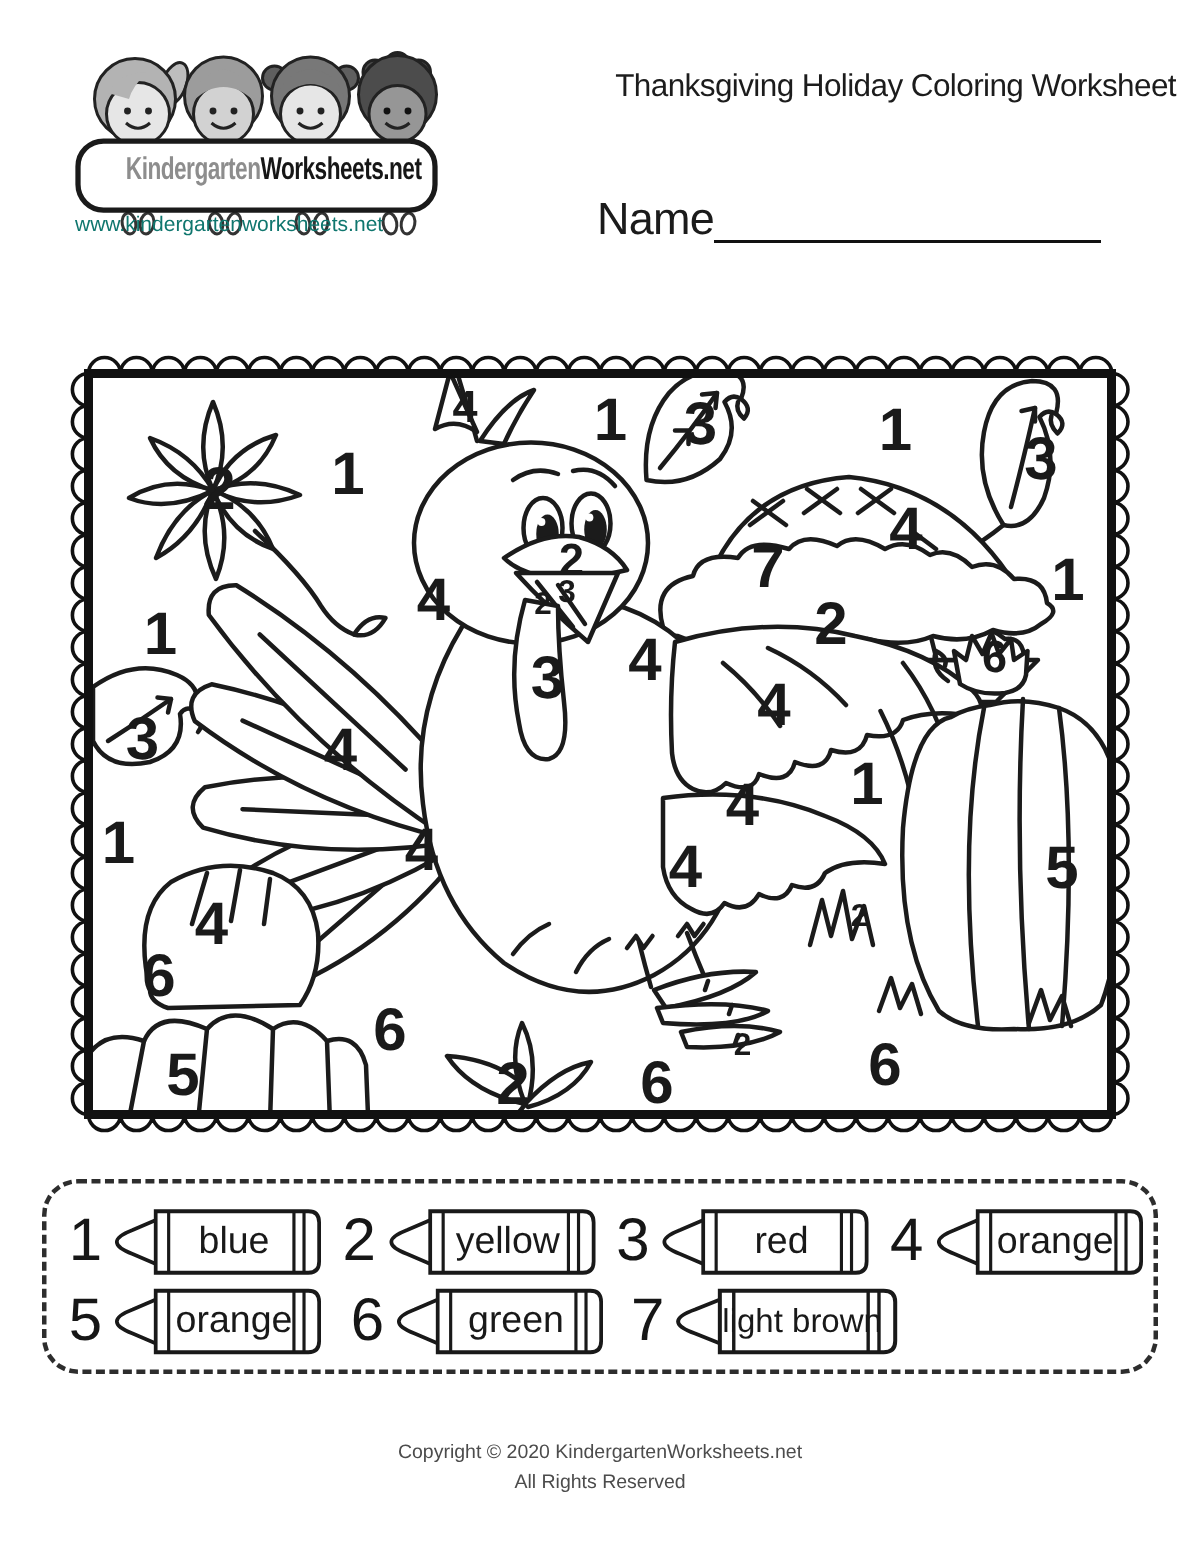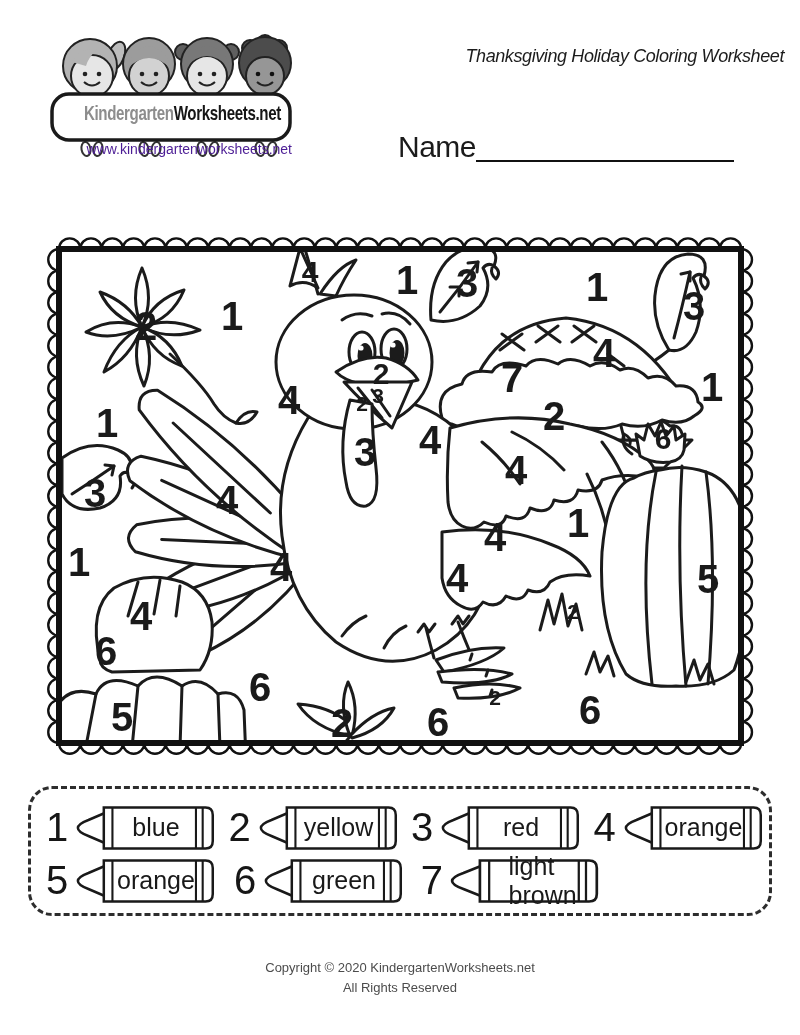--- a/index.html
+++ b/index.html
@@ -7,24 +7,24 @@
        font-family:"Liberation Sans",sans-serif;color:#1b1b1b;}
 
   
   .logo{position:absolute;left:50px;top:32px;width:242px;height:130px;}
   .logo svg{display:block;}
   .brand{position:absolute;left:0;right:0;top:69px;text-align:center;white-space:nowrap;
          font-weight:bold;font-size:21px;letter-spacing:-0.5px;
          transform:scaleX(0.72);transform-origin:center;}
   .brand .gray{color:#8d8d8d;}
   .brand .dark{color:#161616;}
-  .site-url{position:absolute;left:50px;top:141px;width:242px;text-align:right;
-            color:#4c1d95;font-size:14px;}
-  .page-title{position:absolute;right:16px;top:46px;font-size:18px;letter-spacing:-0.4px;
-              color:#1c1c1c;white-space:nowrap;font-style:italic;}
+  .site-url{position:absolute;left:50px;top:141px;width:242px;text-align:left;
+            color:#0f766e;font-size:14px;}
+  .page-title{position:absolute;right:16px;top:46px;font-size:21px;letter-spacing:-0.4px;
+              color:#1c1c1c;white-space:nowrap;}
   .name-row{position:absolute;left:398px;top:130px;font-size:30px;letter-spacing:-0.5px;
             display:flex;align-items:flex-start;}
   .name-line{display:inline-block;width:258px;height:30px;border-bottom:2.5px solid #111;}
 
   
   .canvas{position:absolute;left:42px;top:232px;width:716px;height:528px;}
   .canvas svg.art{position:absolute;left:0;top:0;}
   .numlayer{position:absolute;left:0;top:0;width:716px;height:528px;}
   .num{position:absolute;transform:translate(-50%,-50%);font-weight:bold;color:#1a1a1a;line-height:1;}
   .num.l{font-size:40px;}
@@ -35,21 +35,21 @@
   .legend{position:absolute;left:28px;top:786px;width:744px;height:130px;box-sizing:border-box;
           border:3px dashed #2d2d2d;border-radius:24px;padding:12px 0 0 8px;}
   .legend-row{display:flex;align-items:center;height:53px;}
   .entry{display:flex;align-items:center;width:188px;}
   .entry .lnum{width:36px;text-align:center;font-size:40px;color:#161616;}
   .crayon{position:relative;width:144px;height:48px;}
   .crayon.wide{width:166px;}
   .crayon svg{position:absolute;left:0;top:0;width:100%;height:100%;}
   .crayon-label{position:absolute;left:32px;right:14px;top:0;bottom:0;display:flex;
                 align-items:center;justify-content:center;font-size:25px;color:#191919;}
-  .entry.e7 .crayon-label{font-size:25px;margin-left:28px;}
+  .entry.e7 .crayon-label{font-size:22px;}
 
   
   .footer{position:absolute;left:0;right:0;top:958px;text-align:center;color:#4c4c4c;
           font-size:13px;line-height:1.55;}
 </style>
 </head>
 <body>
 
 <div class="logo">
   <svg width="242" height="132" viewBox="0 0 242 132">

